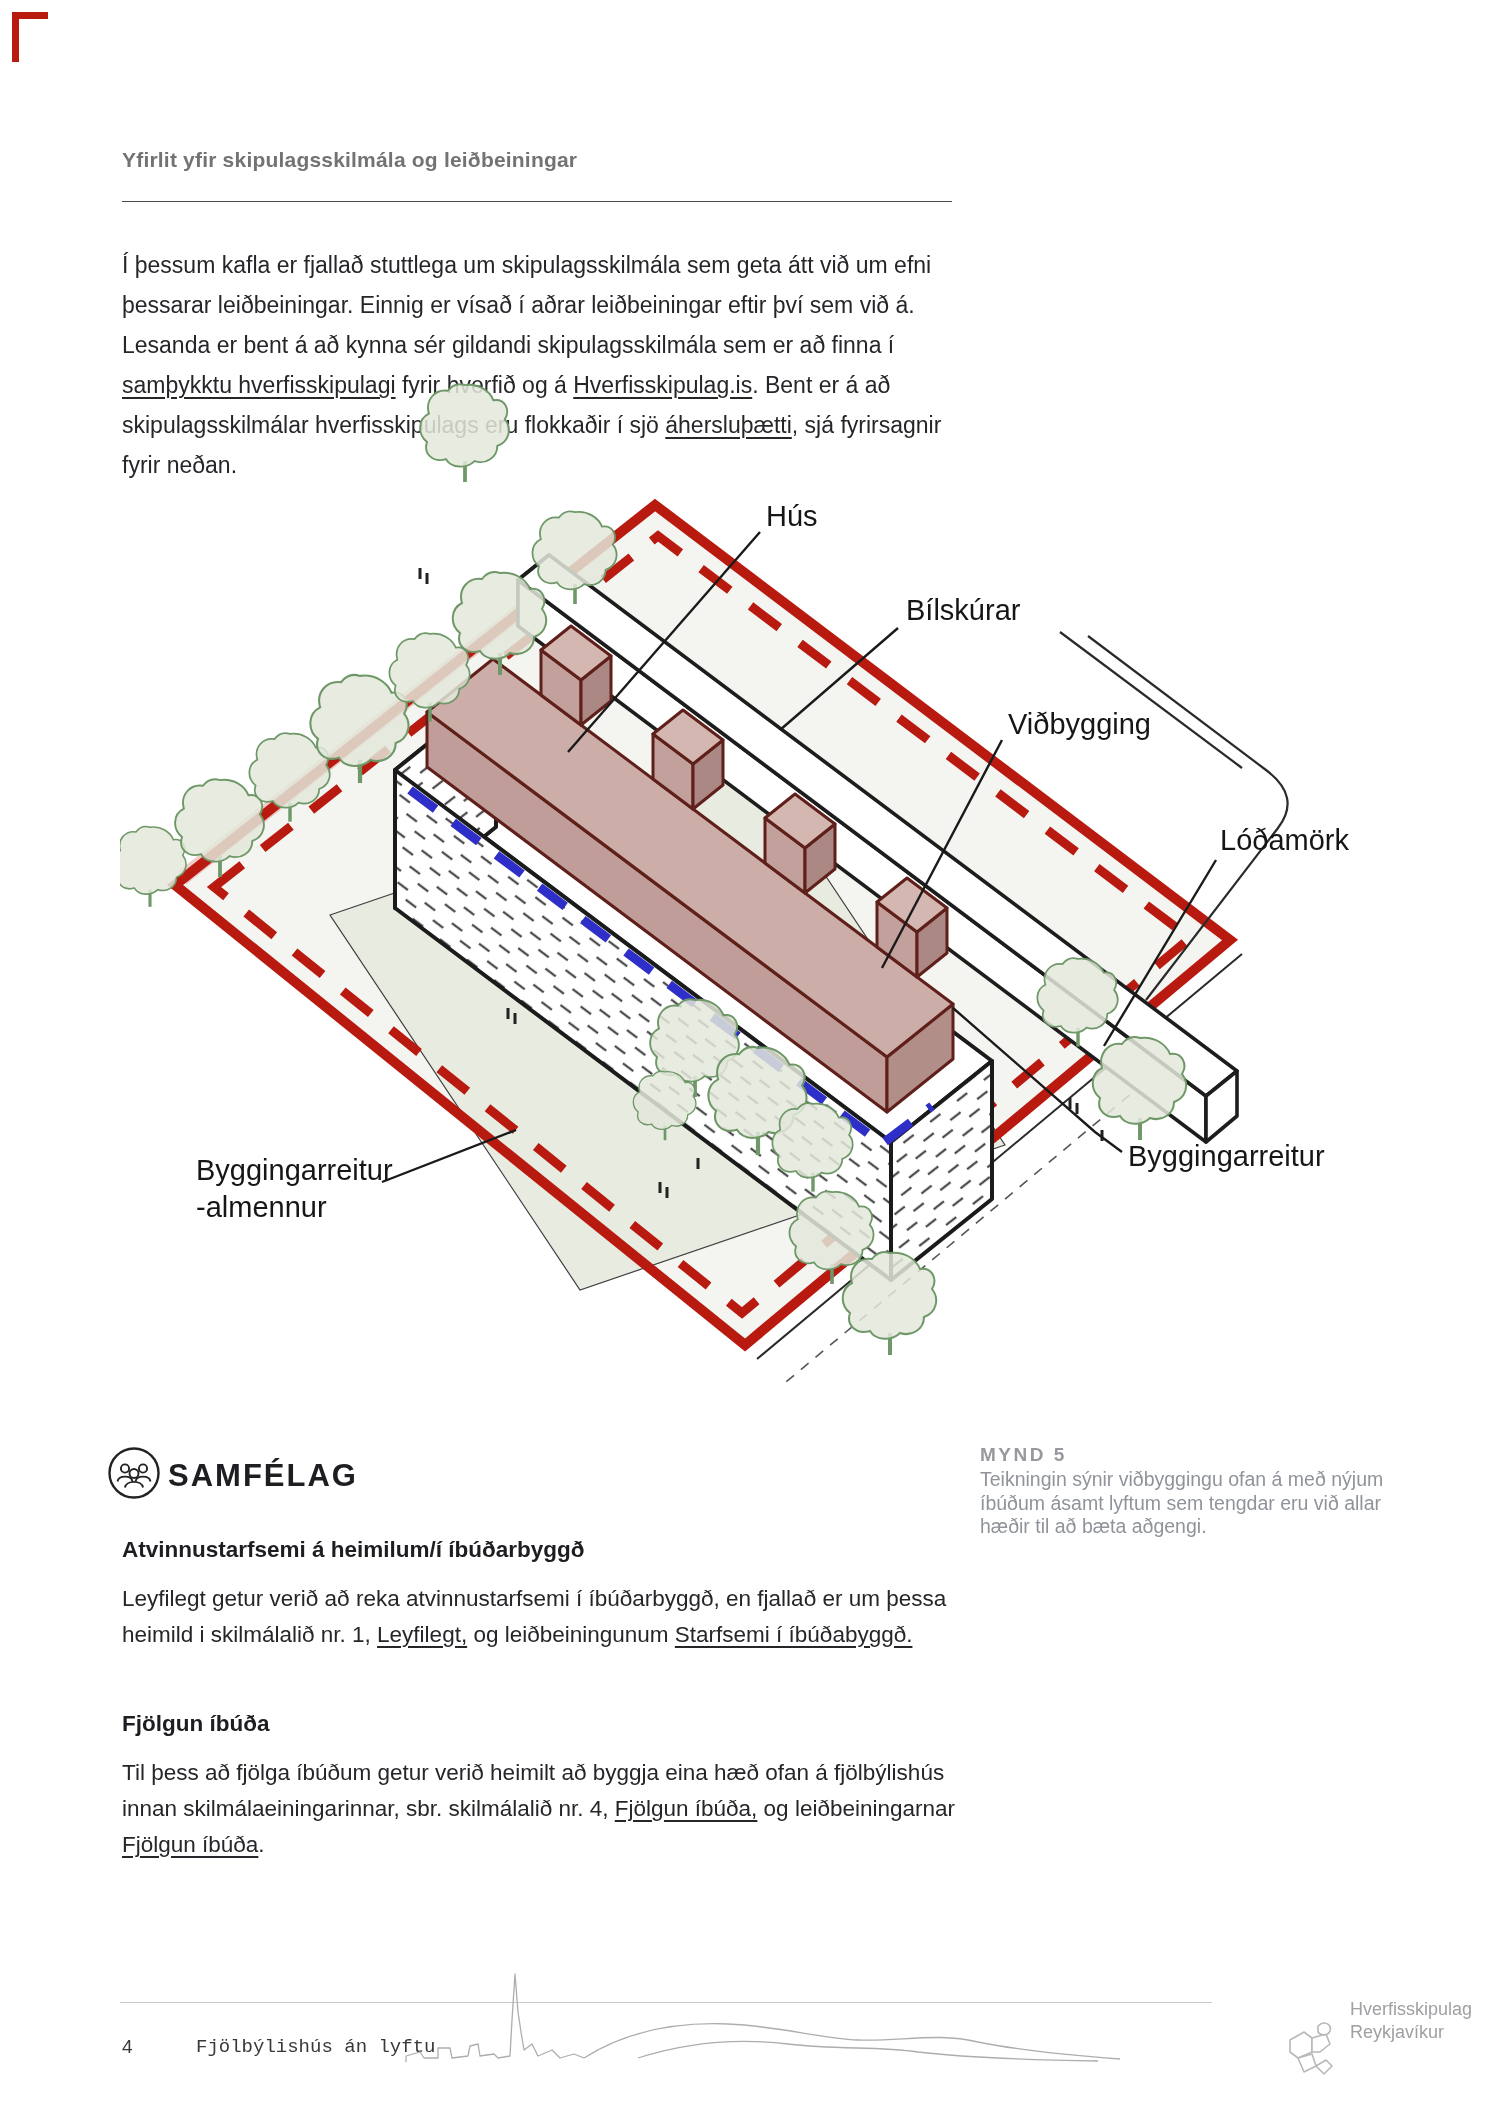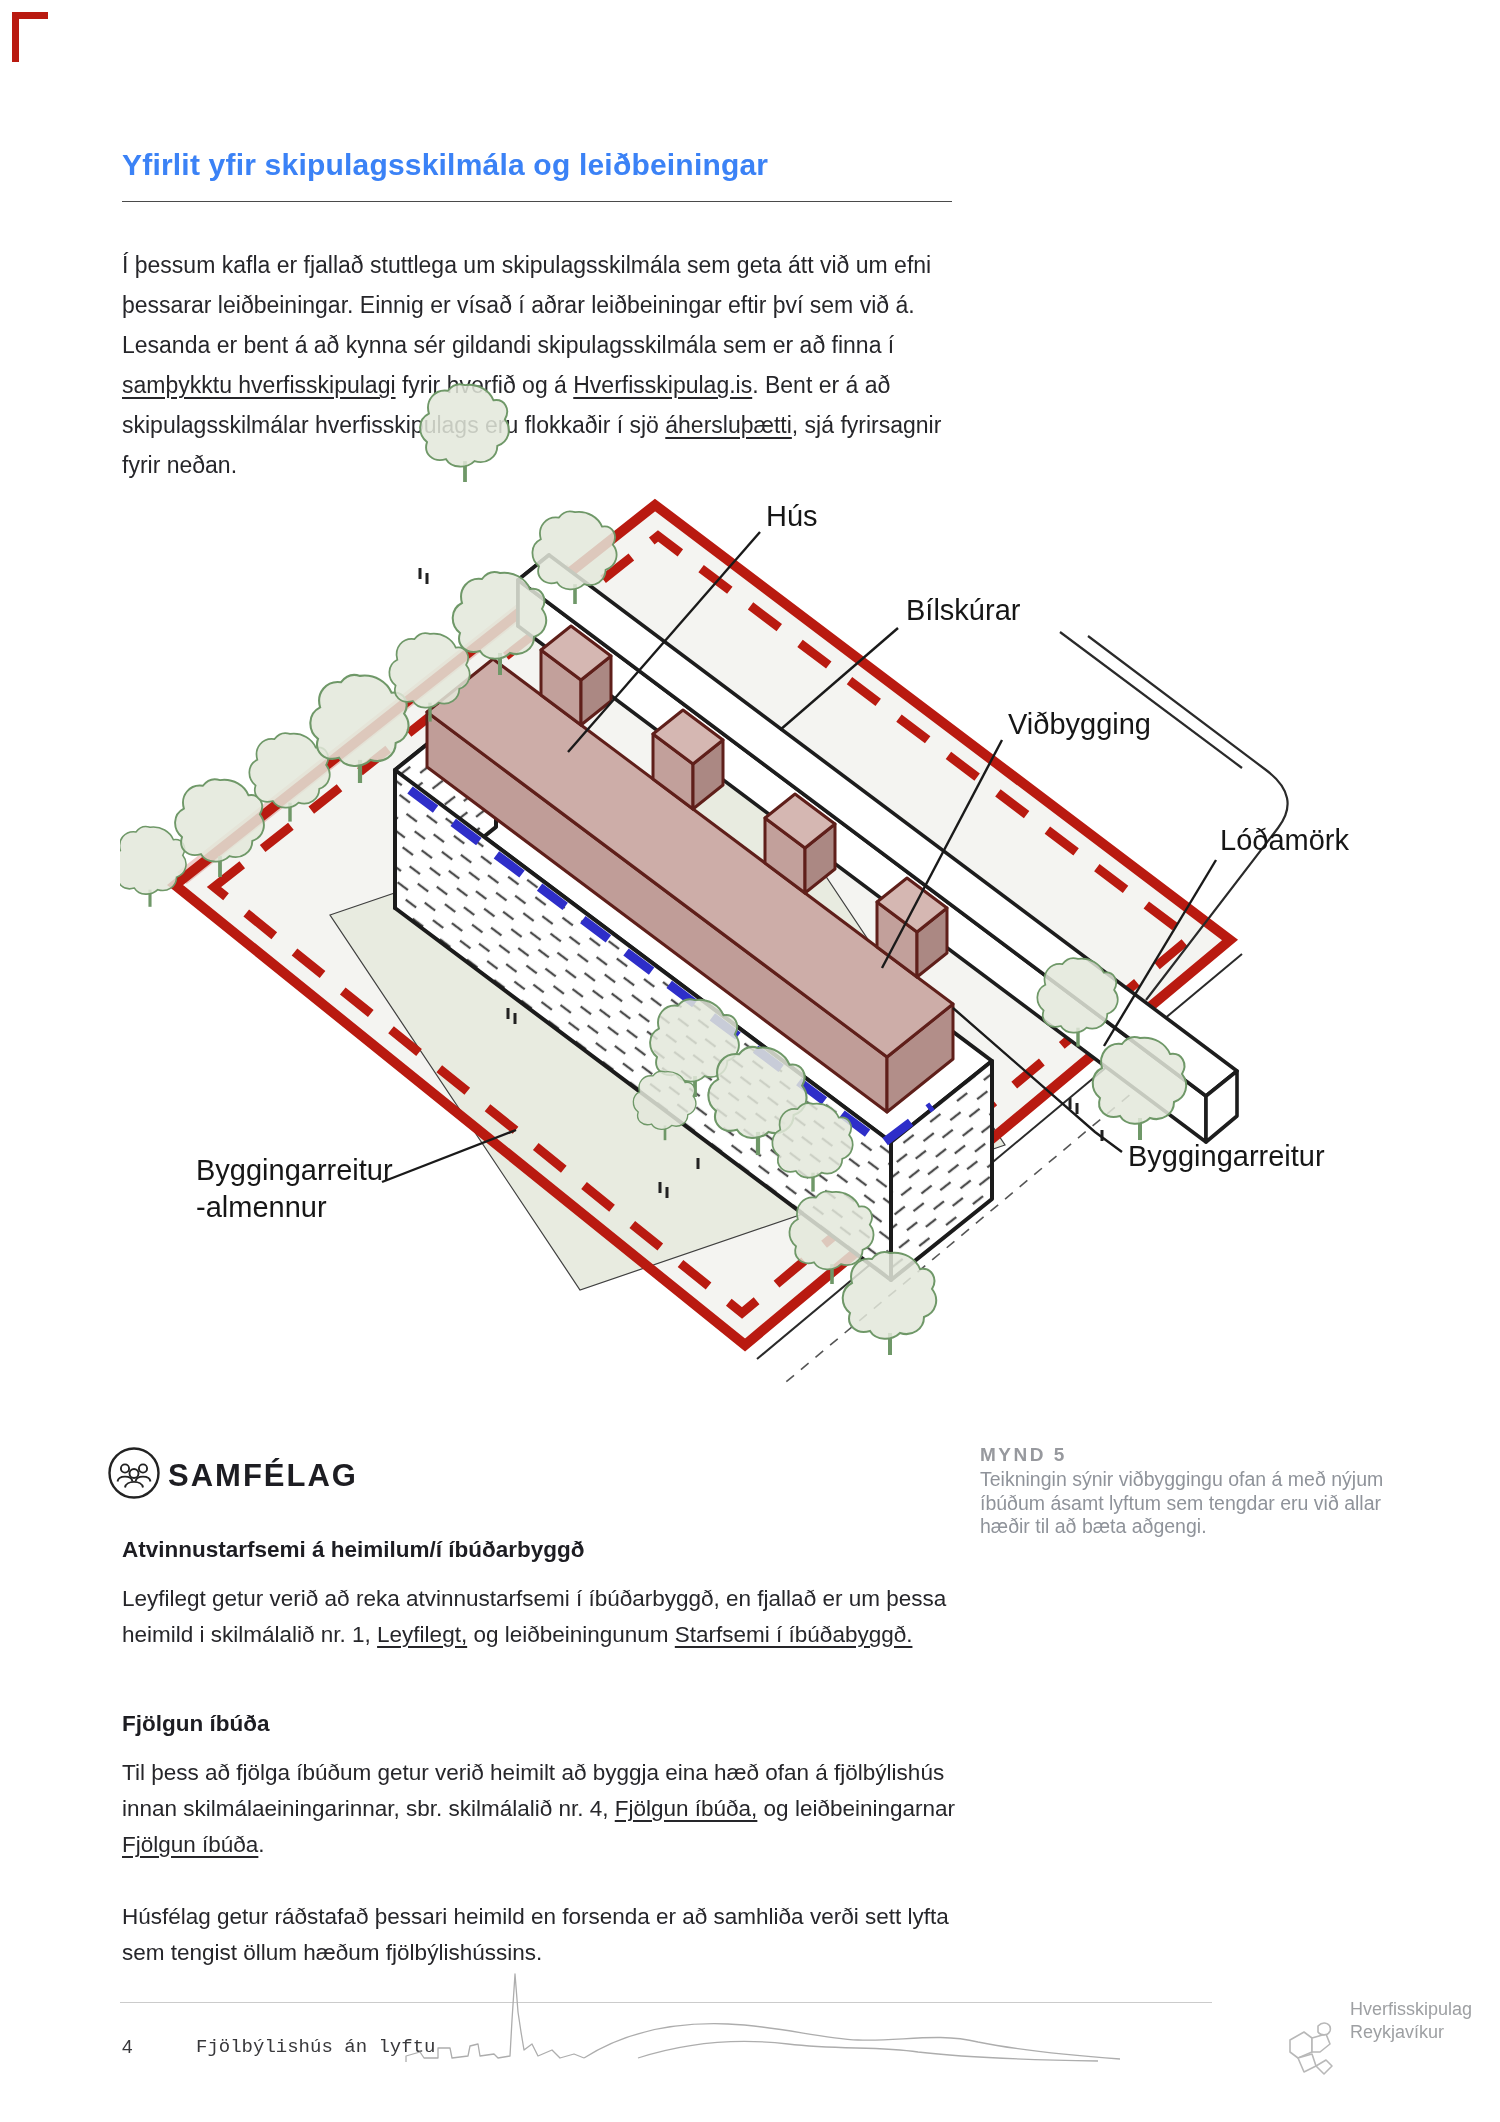--- a/index.html
+++ b/index.html
@@ -7,21 +7,21 @@
     position:relative;width:1500px;height:2122px;background:#ffffff;
     font-family:"Liberation Sans", sans-serif;color:#28282c;overflow:hidden;
   }
   .abs{position:absolute;}
   
   .corner-h{position:absolute;left:12px;top:12px;width:36px;height:7px;background:#b91a10;}
   .corner-v{position:absolute;left:12px;top:12px;width:7px;height:50px;background:#b91a10;}
   
   .title{
     position:absolute;left:122px;top:148px;width:900px;
-    font-size:30px;font-weight:700;color:#3b82f6;letter-spacing:.2px;
+    font-size:21px;font-weight:700;color:#737373;letter-spacing:.2px;
   }
   .title-rule{position:absolute;left:122px;top:201px;width:830px;height:0;border-top:1.6px solid #4a4a4a;}
   
   .body{font-size:23px;line-height:40px;color:#26262a;}
   .intro{position:absolute;left:122px;top:222px;width:820px;}
   .u{text-decoration:underline;text-underline-offset:4px;text-decoration-thickness:1.5px;}
   
   .sam-icon{position:absolute;left:108px;top:1447px;}
   .sam-label{
     position:absolute;left:168px;top:1458px;font-size:31px;font-weight:700;
@@ -190,21 +190,20 @@
     </g>
   </svg>
   <div class="sam-label">SAMFÉLAG</div>
 
   <div class="h3" style="top:1537px">Atvinnustarfsemi á heimilum/í íbúðarbyggð</div>
   <p class="para" style="top:1558px"><span>Leyfilegt getur verið að reka atvinnustarfsemi í íbúðarbyggð, en fjallað er um þessa heimild i skilmálalið nr. 1, </span><span class="u">Leyfilegt,</span><span> og leiðbeiningunum </span><span class="u">Starfsemi í íbúðabyggð.</span></p>
 
   <div class="h3" style="top:1711px">Fjölgun íbúða</div>
   <p class="para" style="top:1732px"><span>Til þess að fjölga íbúðum getur verið heimilt að byggja eina hæð ofan á fjölbýlishús innan skilmálaeiningarinnar, sbr. skilmálalið nr. 4, </span><span class="u">Fjölgun íbúða,</span><span> og leiðbeiningarnar </span><span class="u">Fjölgun íbúða</span><span>.</span></p>
 
-  <p class="para" style="top:1876px">Húsfélag getur ráðstafað þessari heimild en forsenda er að samhliða verði sett lyfta sem tengist öllum hæðum fjölbýlishússins.</p>
 
   <div class="foot-rule"></div>
   <div class="page-num">4</div>
   <div class="doc-title">Fjölbýlishús án lyftu</div>
 
   <svg class="abs" style="left:398px;top:1960px" width="775" height="112" viewBox="0 0 775 112">
     <g fill="none" stroke="#adadad" stroke-width="1.3" stroke-linejoin="round">
       <path d="M 8 102 L 8 96 22 92 26 98 40 98 40 88 52 88 54 98 70 96 72 86 80 84 82 96 96 94 100 98 112 96 114 60 117 14 120 52 123 72 126 90 134 84 140 96 154 90 162 98 176 94 186 98"></path>
       <path d="M 186 98 C 230 70 280 62 330 64 C 380 66 420 78 460 80 C 500 82 540 72 580 82 C 620 90 680 96 722 99"></path>
       <path d="M 240 98 C 290 82 340 78 390 84 C 440 90 480 86 520 92 C 570 98 640 100 700 101"></path>

